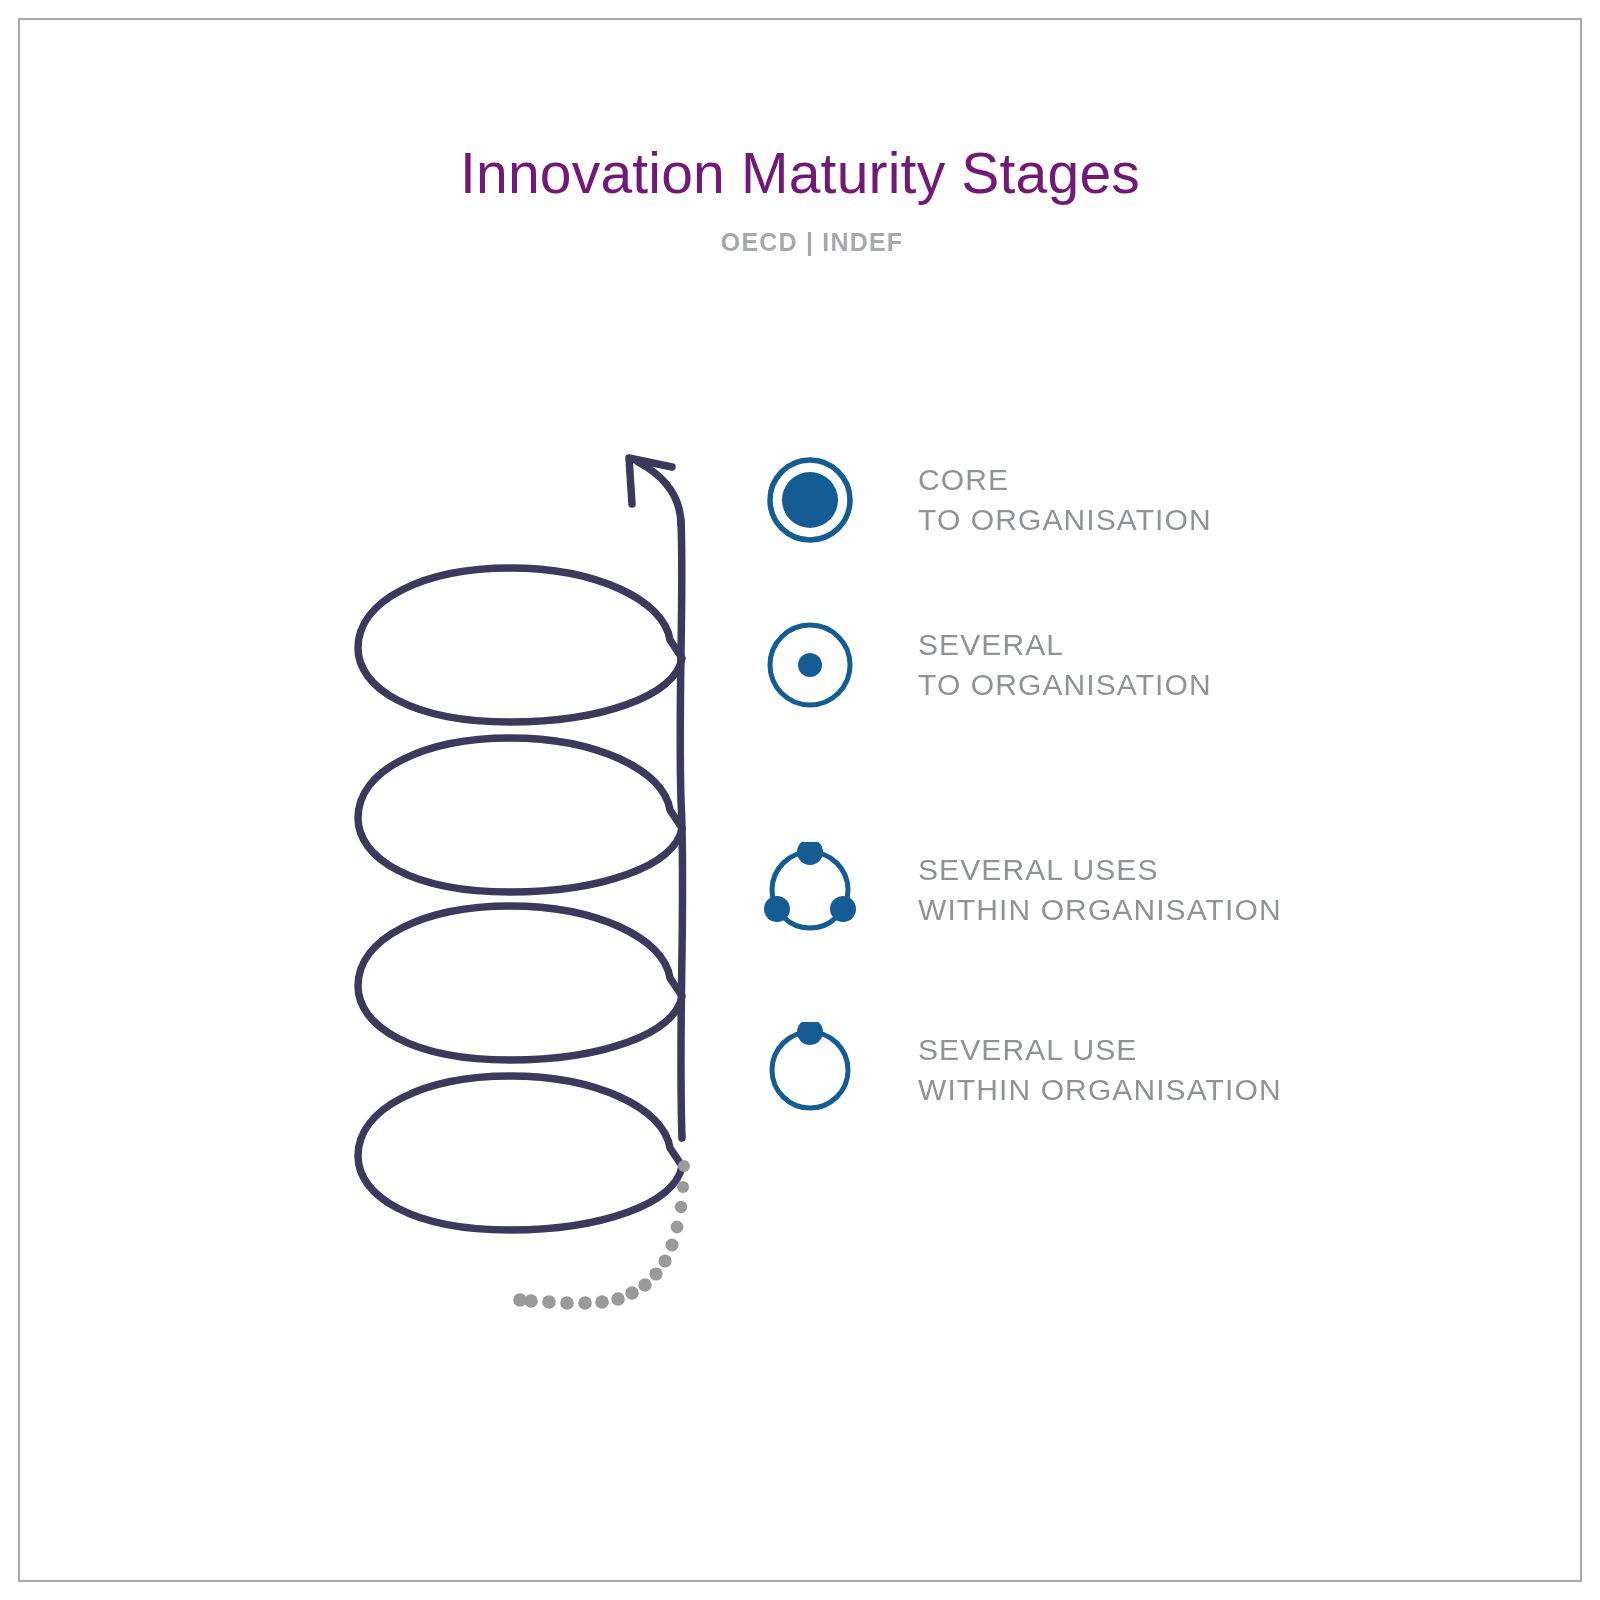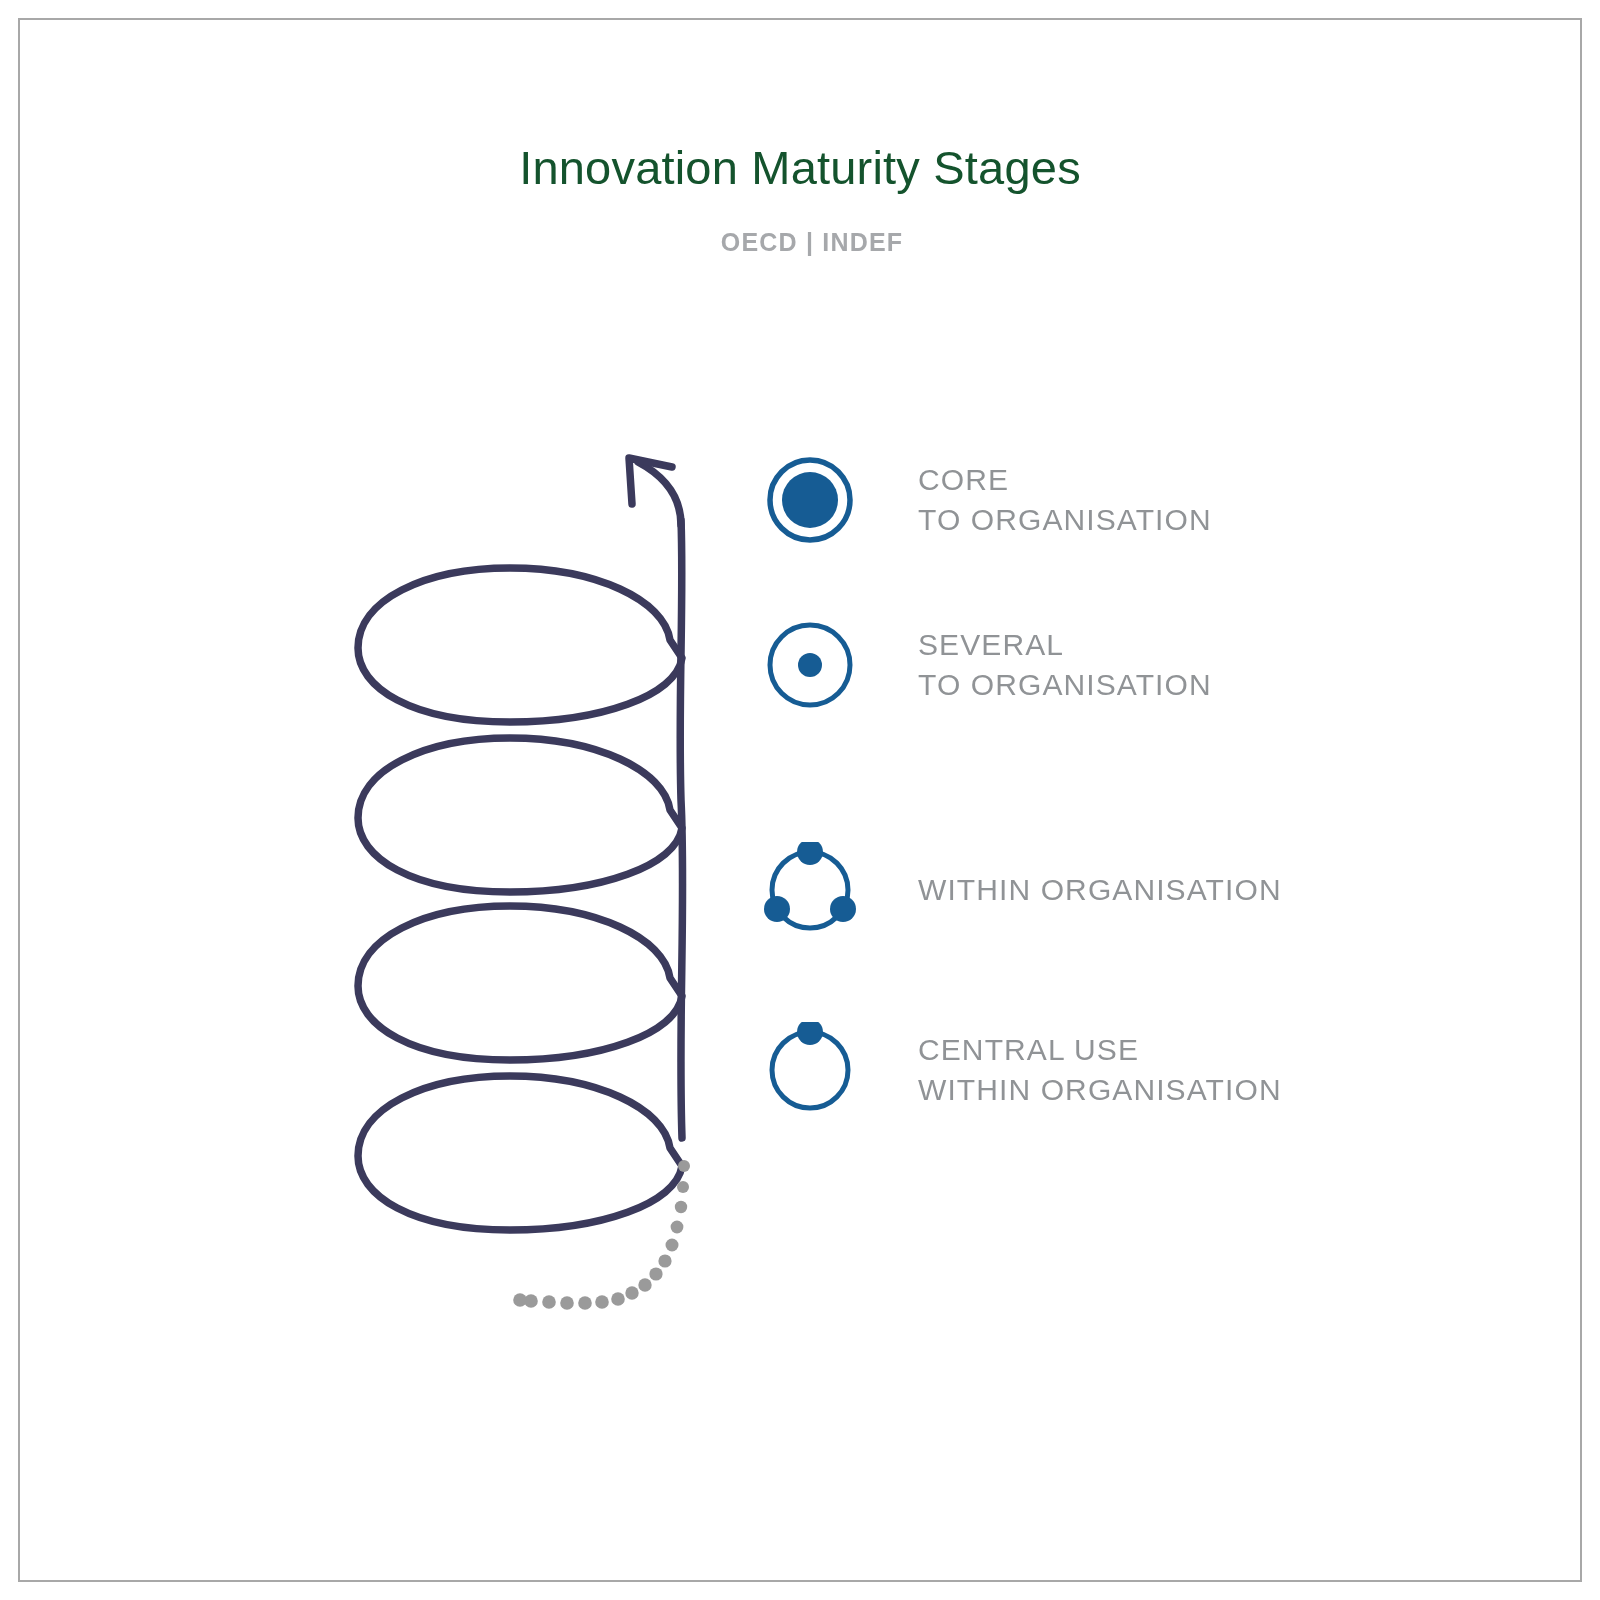--- a/index.html
+++ b/index.html
@@ -27,23 +27,23 @@
     border: 2px solid #a8a8a8;
     box-sizing: border-box;
     pointer-events: none;
   }
   #title {
     position: absolute;
     left: 0;
     top: 140px;
     width: 1600px;
     text-align: center;
-    font-size: 47px;
+    font-size: 57px;
     font-weight: 400;
-    color: #14532d;
+    color: #701a75;
     letter-spacing: 0.2px;
     white-space: nowrap;
   }
   #subtitle {
     position: absolute;
     left: 0;
     top: 228px;
     width: 1600px;
     text-align: center;
     font-size: 25px;
@@ -202,31 +202,32 @@
     <div class="legend-row" style="top:390px;">
       <div class="legend-icon">
         <svg width="96" height="96" viewBox="0 0 96 96">
           <circle cx="48" cy="48" r="38" fill="none" stroke="#165c94" stroke-width="5"></circle>
           <circle cx="48" cy="10" r="13" fill="#165c94"></circle>
           <circle cx="15" cy="67" r="13" fill="#165c94"></circle>
           <circle cx="81" cy="67" r="13" fill="#165c94"></circle>
         </svg>
       </div>
       <div class="legend-text">
+        <span class="line">SEVERAL USES</span>
         <span class="line">WITHIN ORGANISATION</span>
       </div>
     </div>
 
     <div class="legend-row" style="top:570px;">
       <div class="legend-icon">
         <svg width="96" height="96" viewBox="0 0 96 96">
           <circle cx="48" cy="48" r="38" fill="none" stroke="#165c94" stroke-width="5"></circle>
           <circle cx="48" cy="10" r="13" fill="#165c94"></circle>
         </svg>
       </div>
       <div class="legend-text">
-        <span class="line">CENTRAL USE</span>
+        <span class="line">SEVERAL USE</span>
         <span class="line">WITHIN ORGANISATION</span>
       </div>
     </div>
 
   </div>
 </div>
 
 </body></html>

